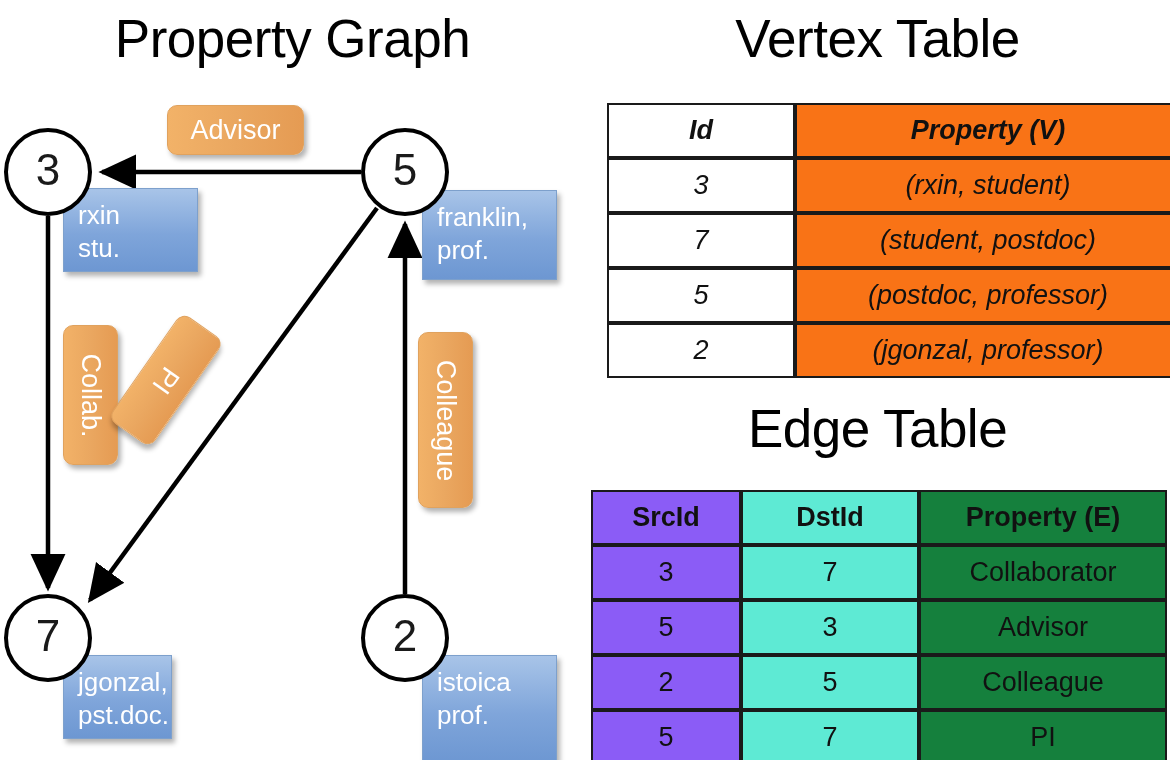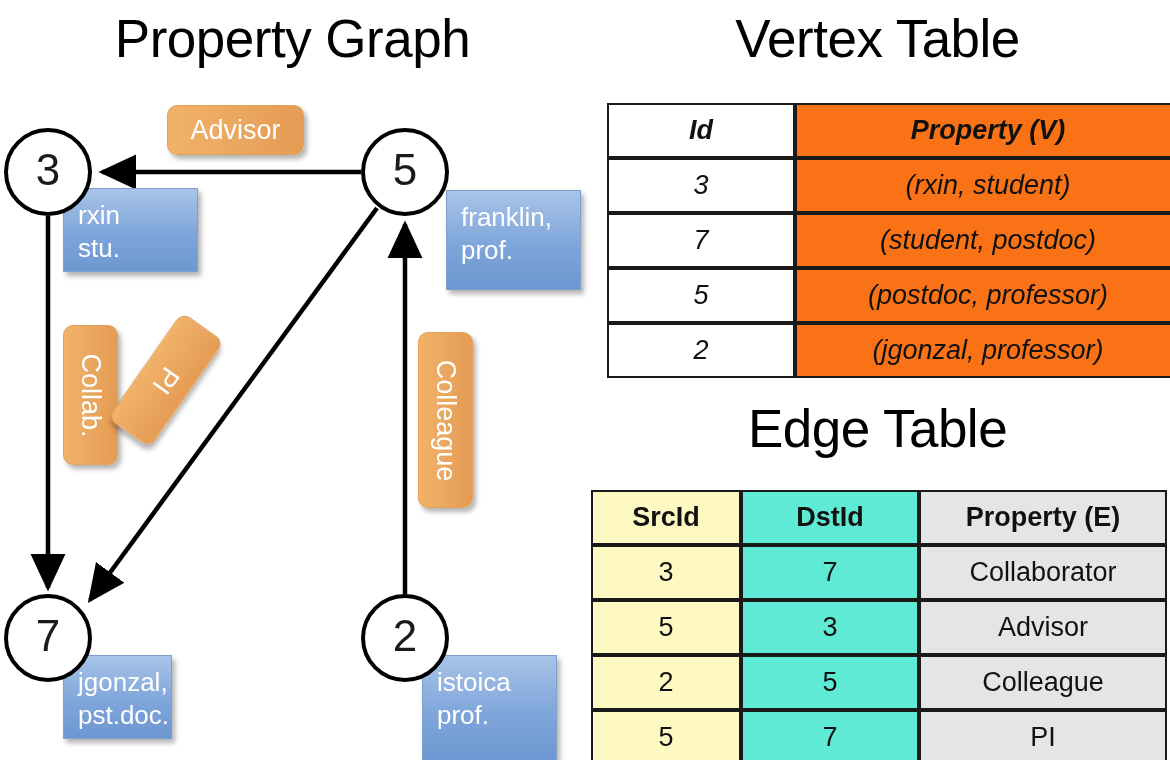--- a/index.html
+++ b/index.html
@@ -94,23 +94,23 @@
   .data-table th { font-weight: 700; }
 
   #vertex-table { left: 607px; top: 103px; width: 574px; font-style: italic; }
   #vertex-table td, #vertex-table th { height: 55px; font-size: 27px; }
   #vertex-table .col-id { width: 188px; background:#fff; }
   #vertex-table .col-prop { width: 386px; background:#f97316; }
   #vertex-table th.col-prop { font-size: 27px; }
 
   #edge-table { left: 591px; top: 490px; width: 576px; }
   #edge-table td, #edge-table th { height: 55px; font-size: 27px; }
-  #edge-table .col-src { width: 150px; background:#fef9c3; }
+  #edge-table .col-src { width: 150px; background:#8b5cf6; }
   #edge-table .col-dst { width: 178px; background:#5eead4; }
-  #edge-table .col-prop { width: 248px; background:#e5e5e5; }
+  #edge-table .col-prop { width: 248px; background:#15803d; }
 </style>
 </head>
 <body>
 
 <div id="root">
 
   <div class="title" id="title-property-graph">Property Graph</div>
 
   <div class="title" id="title-edge-table">Edge Table</div>
 
@@ -148,21 +148,21 @@
 
     <div class="edge-label vert-text" id="label-colleague" style="left:418px; top:332px; width:55px; height:176px;">
       <span>Colleague</span>
     </div>
 
     <div class="prop-box" id="prop-box-3" style="left:63px; top:188px; width:135px; height:84px;">
       <div>rxin</div>
       <div>stu.</div>
     </div>
 
-    <div class="prop-box" id="prop-box-5" style="left:422px; top:190px; width:135px; height:100px;margin-left:24px;">
+    <div class="prop-box" id="prop-box-5" style="left:422px; top:190px; width:135px; height:90px;">
       <div>franklin,</div>
       <div>prof.</div>
     </div>
 
     <div class="prop-box" id="prop-box-7" style="left:63px; top:655px; width:109px; height:84px;">
       <div>jgonzal,</div>
       <div>pst.doc.</div>
     </div>
 
     <div class="prop-box" id="prop-box-2" style="left:422px; top:655px; width:135px; height:108px;">

